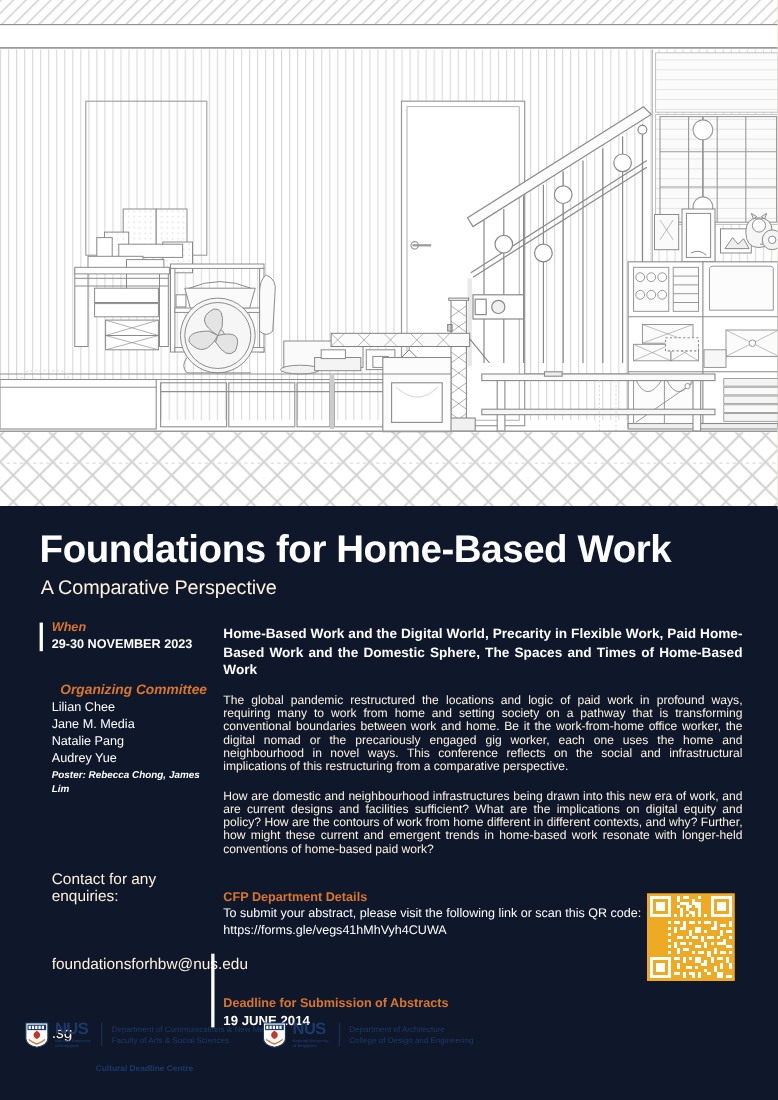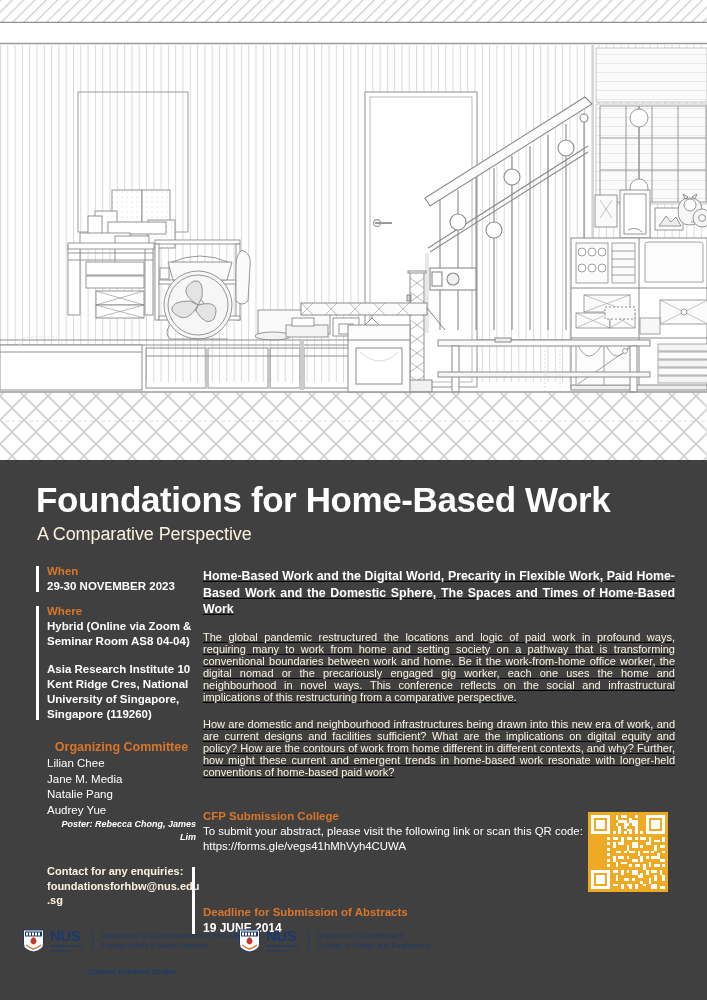--- a/index.html
+++ b/index.html
@@ -21,21 +21,21 @@
     width: 707px; height: 460px;
     background: #ffffff;
     overflow: hidden;
   }
   .illus svg { display: block; }
 
   
   .body-area {
     position: absolute; left: 0; top: 460px;
     width: 707px; height: 540px;
-    background: #404040;
+    background: #0f172a;
   }
 
   .title {
     position: absolute; left: 36px; top: 20px;
     font-size: 35px; font-weight: bold; color: #ffffff;
     letter-spacing: -0.4px;
     white-space: nowrap;
   }
   .subtitle {
     position: absolute; left: 37px; top: 64px;
@@ -43,28 +43,28 @@
     letter-spacing: -0.1px;
   }
 
   
   .leftcol { position: absolute; left: 36px; top: 104px; width: 160px; }
   .block { position: relative; padding-left: 11px; margin-bottom: 10px; }
   .block.bar::before {
     content: ""; position: absolute; left: 0; top: 2px; bottom: 2px;
     width: 3px; background: #ffffff;
   }
-  .lbl { color: #D9762B; font-size: 11.5px; font-weight: bold; line-height: 15px; }
+  .lbl { color: #D9762B; font-size: 11.5px; font-weight: bold; line-height: 15px; font-style: italic; }
   .val { color: #ffffff; font-size: 11.5px; font-weight: bold; line-height: 15px; }
-  .val-reg { color: #fdf2dd; font-size: 11px; font-weight: bold; line-height: 14.5px; }
+  .val-reg { color: #fdf2dd; font-size: 14px; font-weight: normal; line-height: 14.5px; margin-top: 48px; }
   .names { color: #ffffff; font-size: 11.5px; line-height: 15.5px; }
-  .poster-credit { color: #ffffff; font-size: 9px; font-style: italic; font-weight: bold; line-height: 13px; text-align: right; }
+  .poster-credit { color: #ffffff; font-size: 9px; font-style: italic; font-weight: bold; line-height: 13px; }
 
   
-  .rightcol { position: absolute; left: 203px; top: 108px; width: 472px; text-decoration: underline; }
+  .rightcol { position: absolute; left: 203px; top: 108px; width: 472px; }
   .themes {
     color: #ffffff; font-size: 12.4px; font-weight: bold;
     line-height: 16.5px; text-align: justify; text-justify: inter-word;
     margin-bottom: 13px;
   }
   .para {
     color: #fdf3e1; font-size: 11px; line-height: 12px;
     text-align: justify; text-justify: inter-word;
     margin-bottom: 15px;
   }
@@ -407,25 +407,20 @@
     <div class="title">Foundations for Home-Based Work</div>
     <div class="subtitle">A Comparative Perspective</div>
 
     <div class="leftcol">
 
       <div class="block bar">
         <div class="lbl">When</div>
         <div class="val">29-30 NOVEMBER 2023</div>
       </div>
 
-      <div class="block bar" style="margin-bottom:2px;">
-        <div class="lbl">Where</div>
-        <div class="val">Hybrid (Online via Zoom &amp; Seminar Room AS8 04-04)</div>
-        <div class="val" style="margin-top:13px;">Asia Research Institute 10 Kent Ridge Cres, National University of Singapore, Singapore (119260)</div>
-      </div>
 
       <div style="height:16px;"></div>
 
       <div style="padding-left:11px;">
         <div class="lbl" style="font-size:12.5px;margin-bottom:1px;text-align:center;">Organizing Committee</div>
         <div class="names">Lilian Chee</div>
         <div class="names">Jane M. Media</div>
         <div class="names">Natalie Pang</div>
         <div class="names">Audrey Yue</div>
         <div class="poster-credit">Poster: Rebecca Chong, James Lim</div>
@@ -440,21 +435,21 @@
       </div>
     </div>
 
     <div class="rightcol">
       <div class="themes">Home-Based Work and the Digital World, Precarity in Flexible Work, Paid Home-Based Work and the Domestic Sphere, The Spaces and Times of Home-Based Work</div>
       <div class="para">The global pandemic restructured the locations and logic of paid work in profound ways, requiring many to work from home and setting society on a pathway that is transforming conventional boundaries between work and home. Be it the work-from-home office worker, the digital nomad or the precariously engaged gig worker, each one uses the home and neighbourhood in novel ways. This conference reflects on the social and infrastructural implications of this restructuring from a comparative perspective.</div>
       <div class="para">How are domestic and neighbourhood infrastructures being drawn into this new era of work, and are current designs and facilities sufficient? What are the implications on digital equity and policy? How are the contours of work from home different in different contexts, and why? Further, how might these current and emergent trends in home-based work resonate with longer-held conventions of home-based paid work?</div>
     </div>
 
     <div class="cfp">
-      <div class="cfp-lbl">CFP Submission College</div>
+      <div class="cfp-lbl">CFP Department Details</div>
       <div class="cfp-txt">To submit your abstract, please visit the following link or scan this QR code:</div>
       <div class="cfp-txt">https://forms.gle/vegs41hMhVyh4CUWA</div>
     </div>
 
     <div class="deadline">
       <div class="dl-lbl">Deadline for Submission of Abstracts</div>
       <div class="dl-val">19 JUNE 2014</div>
     </div>
   </div>
 

